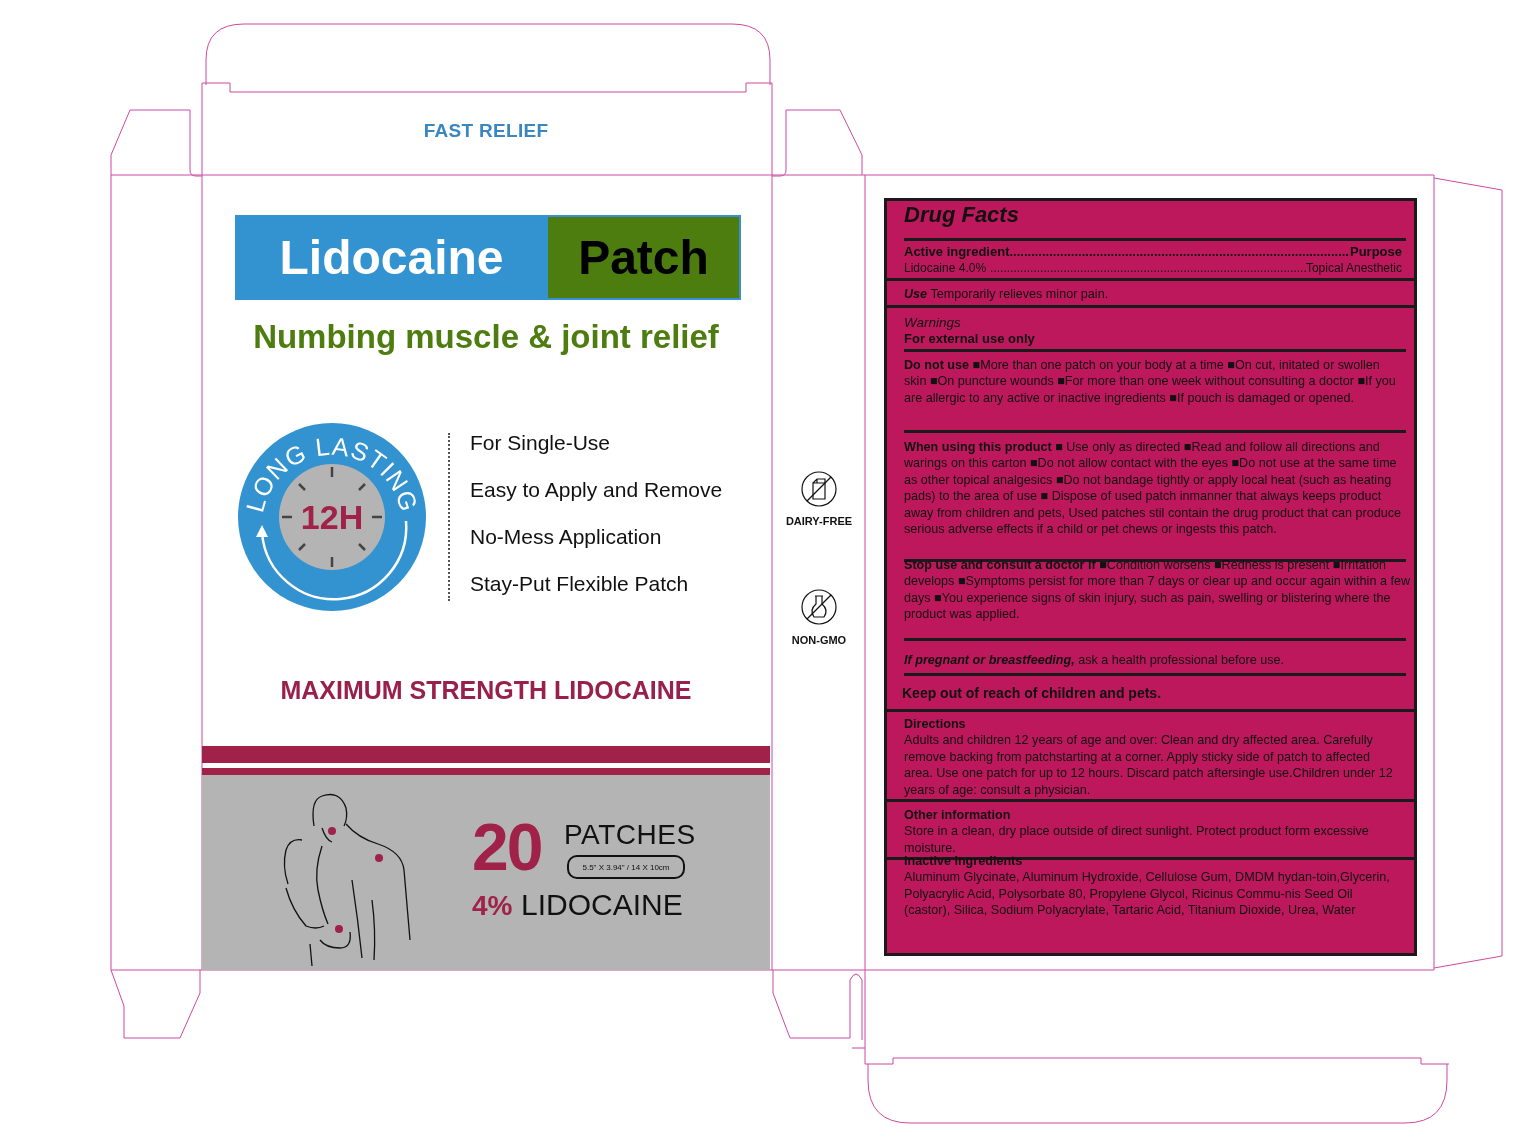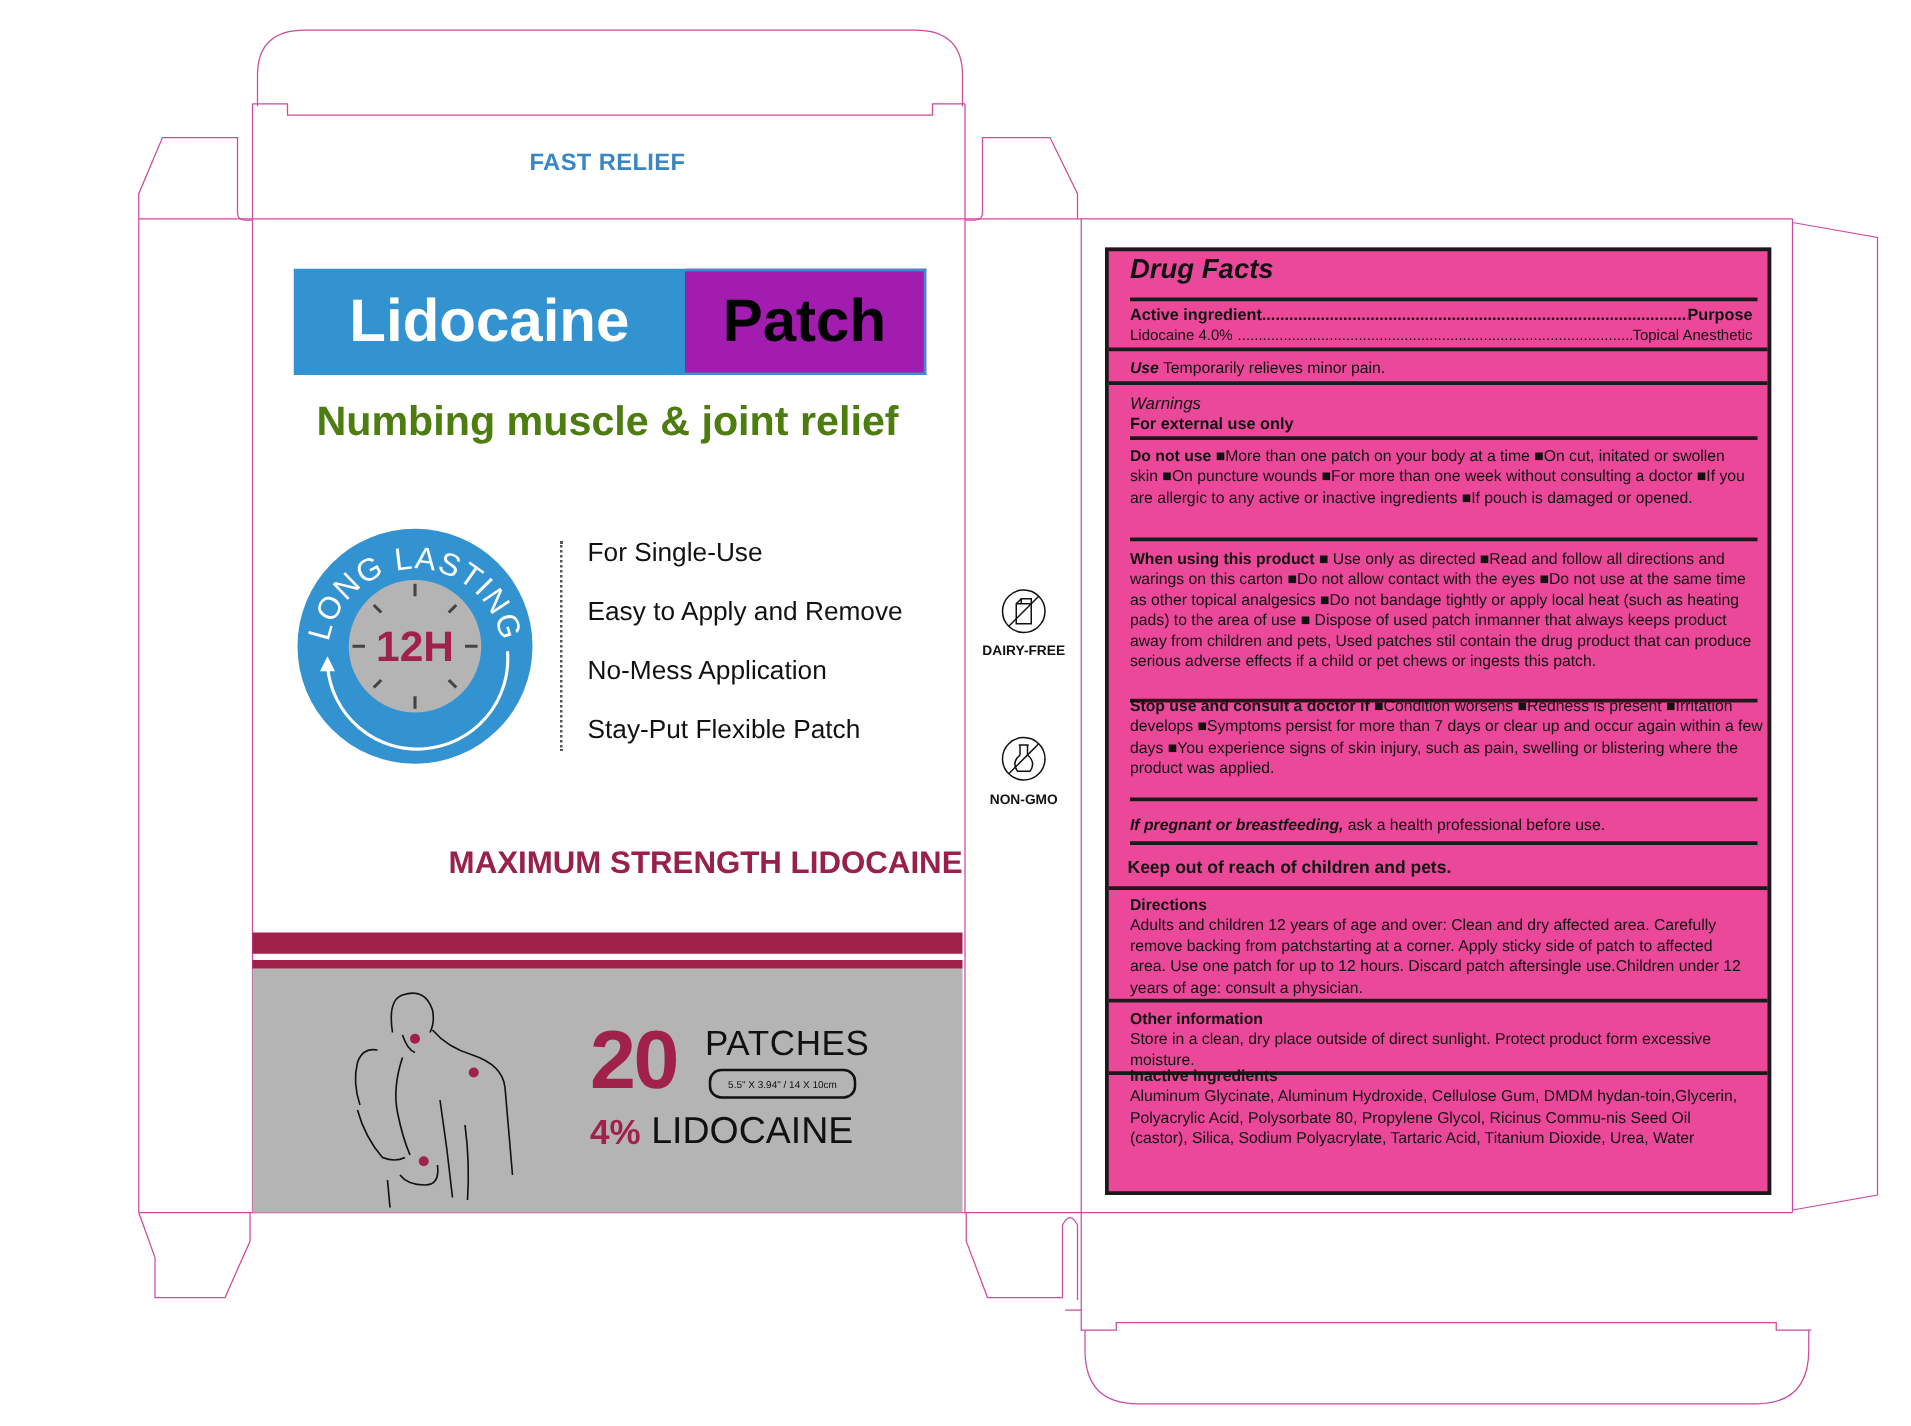--- a/index.html
+++ b/index.html
@@ -4,40 +4,40 @@
 <style>
   html, body { margin:0; padding:0; background:#ffffff; }
   body { width:1529px; height:1141px; position:relative; overflow:hidden; font-family:"Liberation Sans", sans-serif; }
   .abs { position:absolute; }
   svg.dieline { position:absolute; left:0; top:0; }
 
   
   .fast-relief { left:202px; width:568px; top:120px; text-align:center; color:#3a86c0; font-weight:bold; font-size:19px; letter-spacing:0.3px; }
   .brand { left:235px; top:215px; width:506px; height:85px; display:flex; }
   .brand .b1 { width:313px; height:85px; background:#3392d0; color:#fff; font-weight:bold; font-size:48px; display:flex; align-items:center; justify-content:center; }
-  .brand .b2 { flex:1; height:81px; border:2px solid #3a8fd0; border-left:none; background:#a21caf; color:#000; font-weight:bold; font-size:48px; display:flex; align-items:center; justify-content:center; }
+  .brand .b2 { flex:1; height:81px; border:2px solid #3a8fd0; border-left:none; background:#4d7c0f; color:#000; font-weight:bold; font-size:48px; display:flex; align-items:center; justify-content:center; }
   .tagline { left:202px; width:568px; top:318px; text-align:center; color:#4d7c0f; font-weight:bold; font-size:33px; }
   .badge { left:236px; top:421px; width:192px; height:192px; }
   .features { left:448px; top:433px; height:168px; border-left:2px dotted #555; padding-left:20px; }
   .features div { font-size:21px; color:#111; height:47px; line-height:20px; }
-  .maxstrength { left:202px; width:568px; top:676px; text-align:right; color:#99204a; font-weight:bold; font-size:25px; }
+  .maxstrength { left:202px; width:568px; top:676px; text-align:center; color:#99204a; font-weight:bold; font-size:25px; }
   .stripe1 { left:202px; top:746px; width:568px; height:17px; background:#a0214a; }
   .stripe2 { left:202px; top:768px; width:568px; height:7px; background:#a0214a; }
   .greybox { left:202px; top:775px; width:568px; height:195px; background:#b4b4b4; }
   .count { left:472px; top:812px; color:#a0214a; font-weight:bold; font-size:66px; letter-spacing:-2px; line-height:70px; }
   .patches { left:564px; top:819px; font-size:28px; color:#111; letter-spacing:0.5px; }
   .size { left:567px; top:855px; width:114px; height:20px; border:2px solid #111; border-radius:10px; font-size:8px; color:#111; display:flex; align-items:center; justify-content:center; }
   .pct { left:472px; top:890px; color:#a0214a; font-weight:bold; font-size:28px; }
   .lido { left:521px; top:888px; font-size:30px; color:#111; }
 
   
   .claim { left:780px; width:78px; text-align:center; font-size:11px; font-weight:bold; color:#111; }
 
   
-  .df { left:884px; top:198px; width:527px; height:752px; border:3px solid #1a1a1a; background:#ec4899; font-size:12.6px; color:#111; line-height:16.4px; }
+  .df { left:884px; top:198px; width:527px; height:752px; border:3px solid #1a1a1a; background:#be185d; font-size:12.6px; color:#111; line-height:16.4px; }
   .df .sec { position:absolute; left:17px; right:12px; }
   .df .rule { position:absolute; left:0; right:0; height:3px; background:#1a1a1a; }
   .df .rule-in { position:absolute; left:17px; right:8px; height:3px; background:#1a1a1a; }
   .df h1 { margin:0; font-size:22px; font-style:italic; font-weight:bold; }
   .df .row { display:flex; justify-content:space-between; }
   .df .dots { flex:1; overflow:hidden; white-space:nowrap; }
   .df b { font-weight:bold; }
   .df i { font-style:italic; }
 </style>
 </head>

